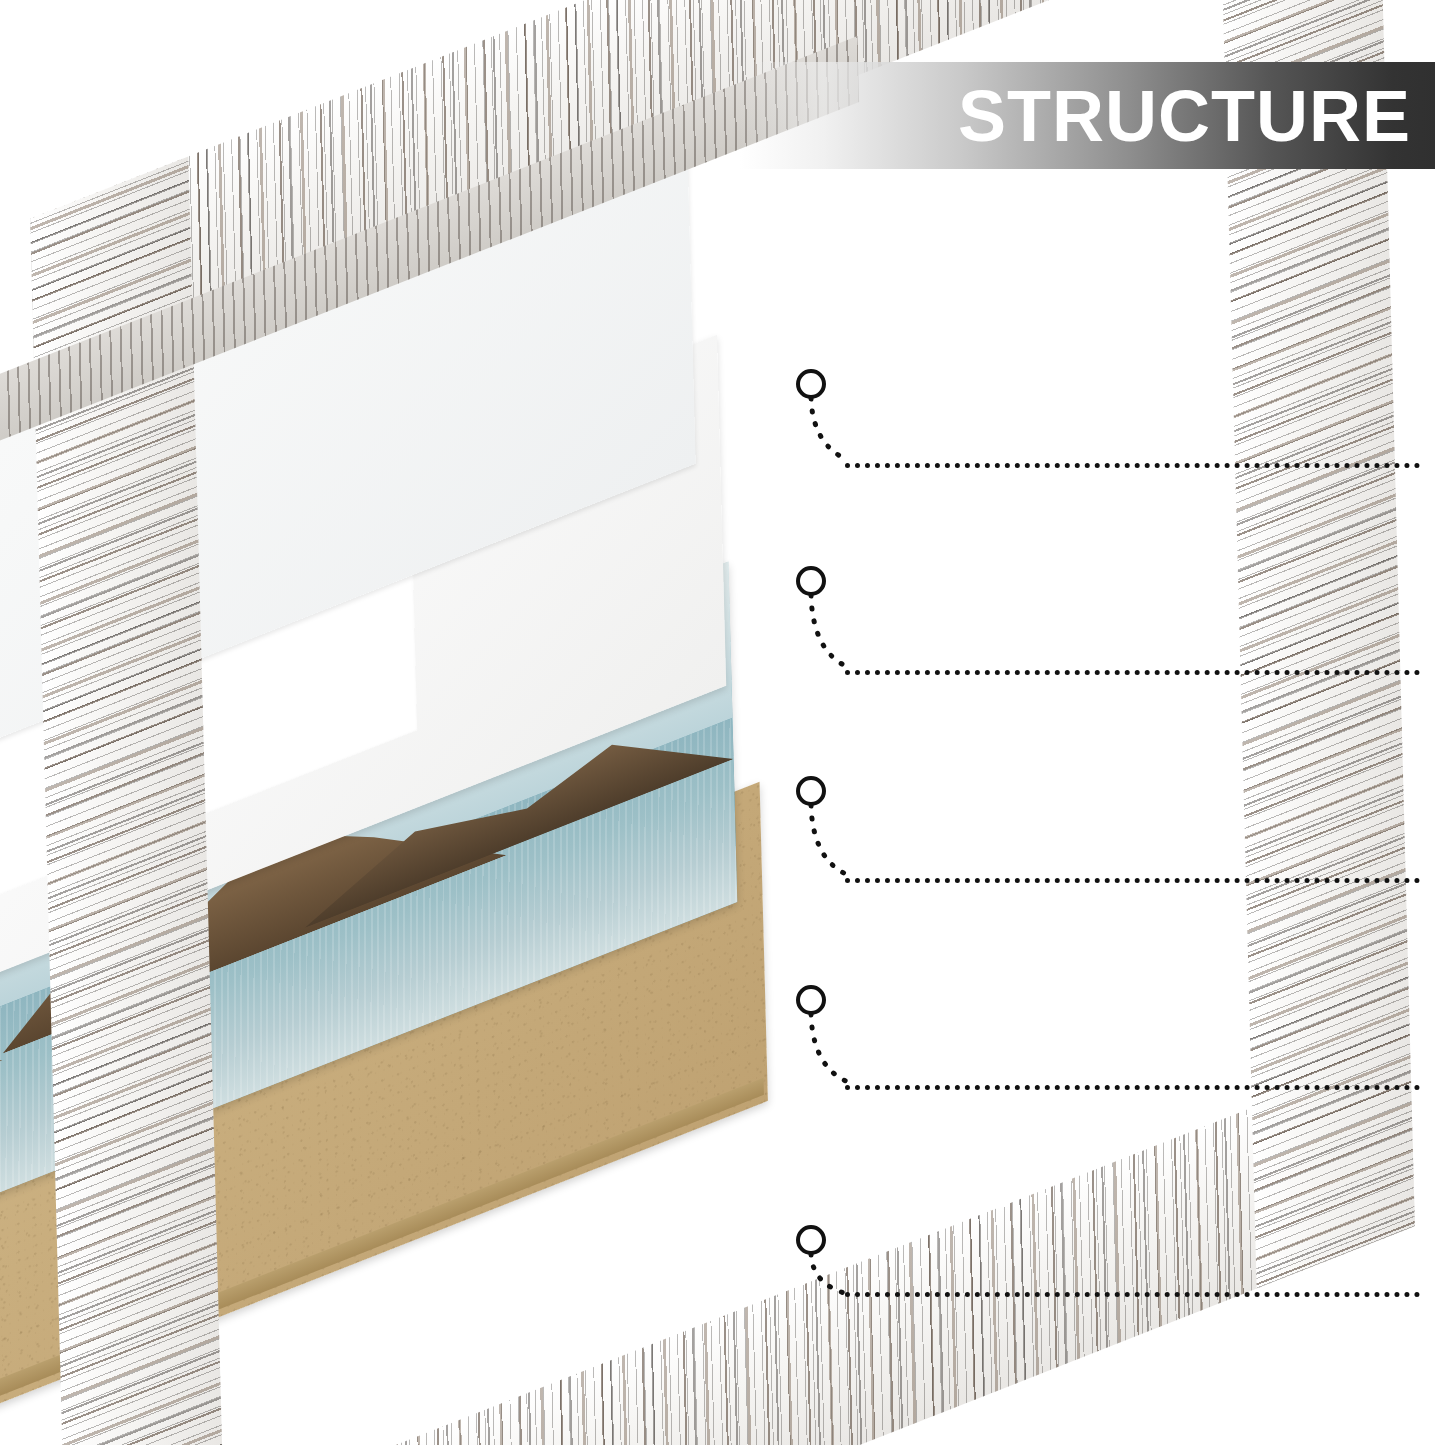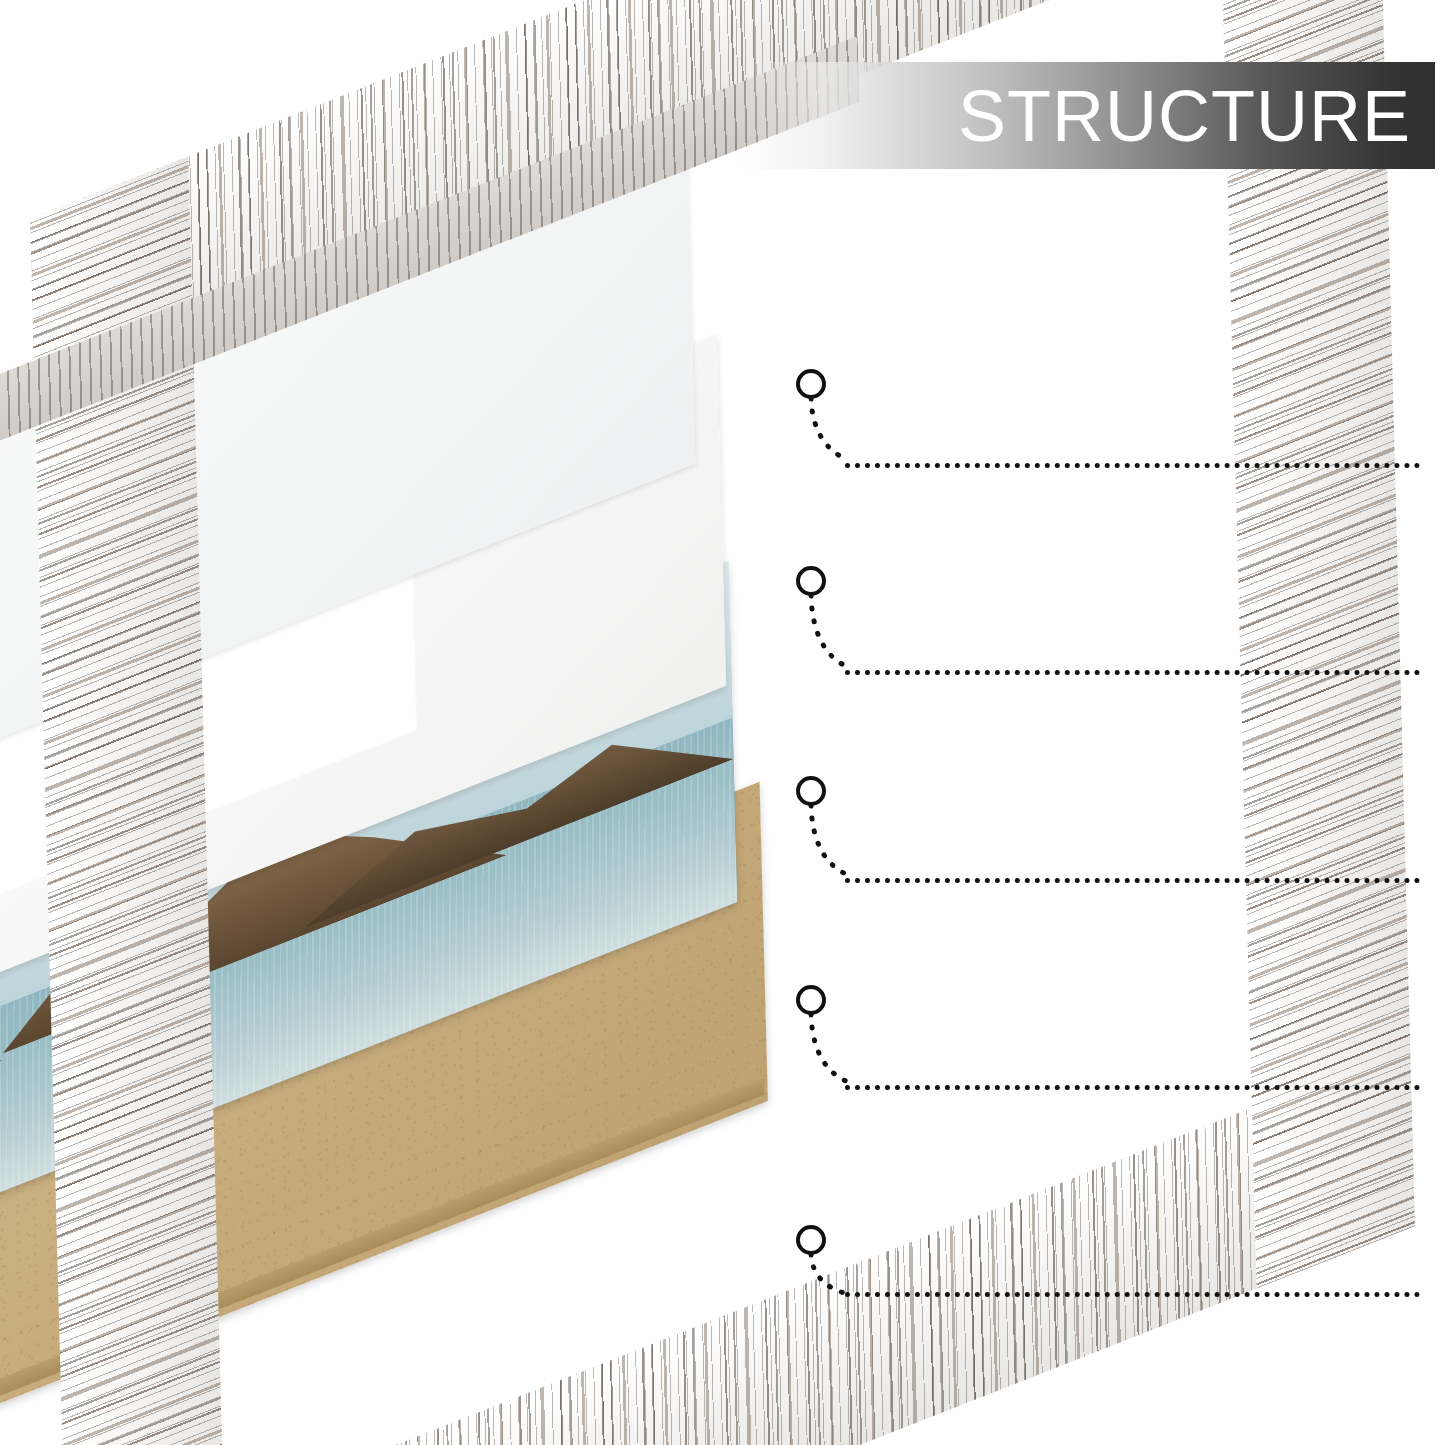--- a/index.html
+++ b/index.html
@@ -130,21 +130,21 @@
       rgba(255,255,255,0) 0%,
       rgba(236,236,236,.75) 12%,
       #c9c9c9 32%,
       #8e8e8e 56%,
       #565656 76%,
       #333333 94%,
       #303030 100%);
     display:flex;align-items:center;justify-content:flex-end;
   }
   #banner .ttl{
-    color:#ffffff;font-weight:400;font-size:72px;letter-spacing:1px;
+    color:#ffffff;font-weight:700;font-size:72px;letter-spacing:1px;
     padding-right:24px;line-height:1;white-space:nowrap;
   }
 
   
   .callout{position:absolute;}
   .dot-marker{
     position:absolute;width:30px;height:30px;border-radius:50%;
     background:#ffffff;border:4px solid #111111;box-sizing:border-box;
   }
   .lead{position:absolute;}

